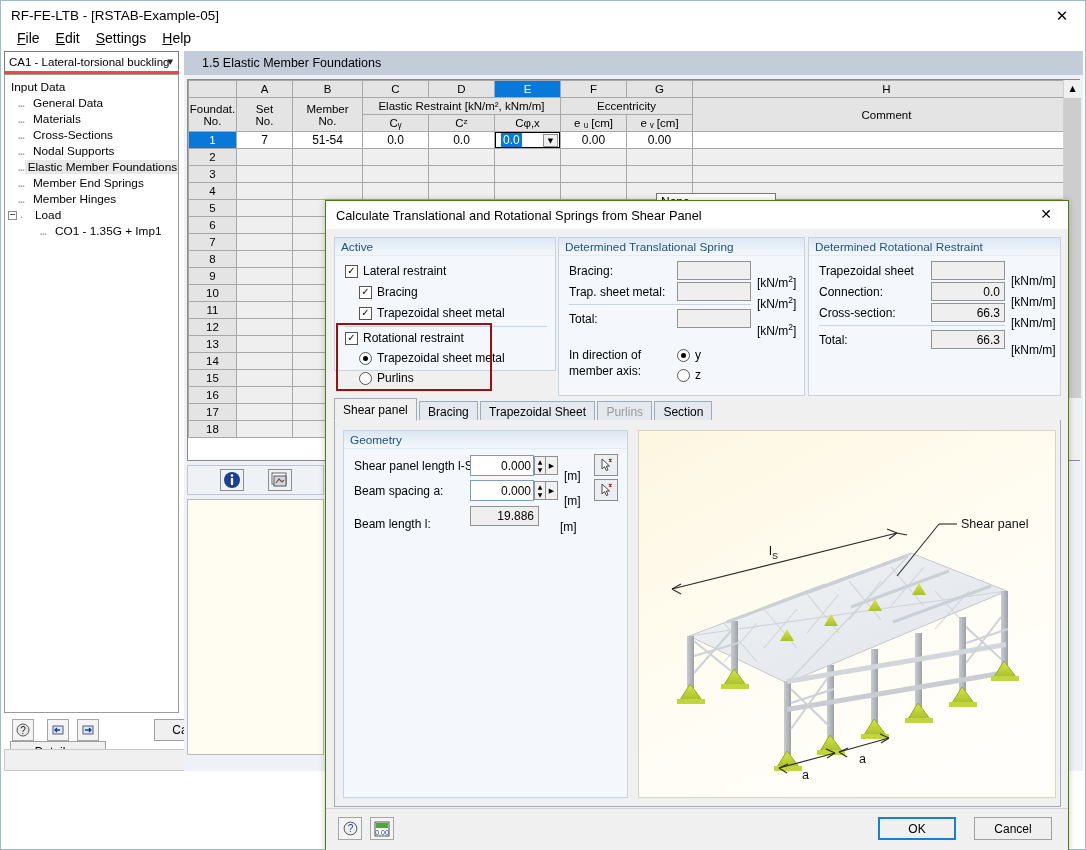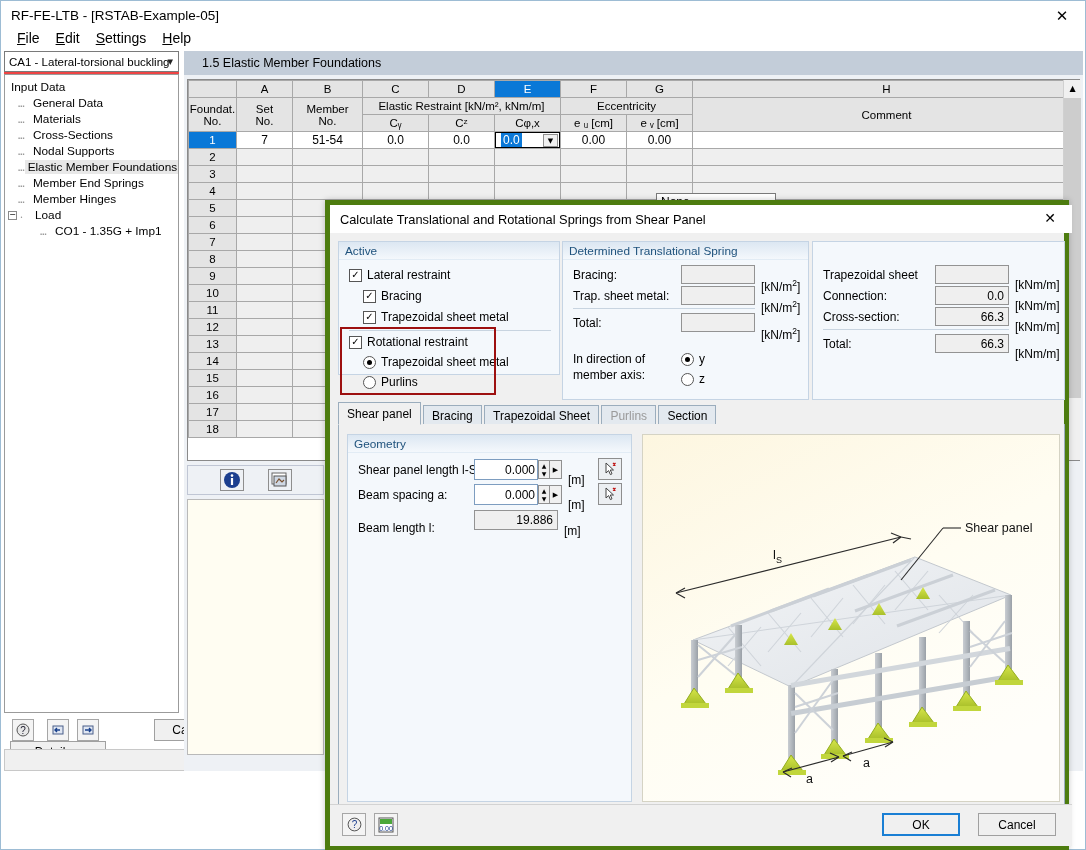--- a/index.html
+++ b/index.html
@@ -213,21 +213,21 @@
   }
   .bigpreview {
     position: absolute; left: 3px; top: 448px; width: 137px; height: 256px;
     background: #fffdf2; border: 1px solid #b9b9b9;
   }
 
   
   .dialog {
     position: absolute; left: 324px; top: 199px; width: 744px; height: 651px;
     background: #f0f0f0;
-    border: 5px solid #4d7c0f;
+    border: 1px solid #4d7c0f;
     box-shadow: 0 0 6px rgba(0,0,0,0.22);
     z-index: 50;
     padding-left: 39px;
   }
   .dialog .dlghdr {
     position: absolute; left: 0; top: 0; width: 742px; height: 28px;
     background: #ffffff;
   }
   .dialog .dlgtitle {
     position: absolute; left: 10px; top: 7px;
@@ -832,20 +832,23 @@
         <span class="rbox on"></span>
         <span>y</span>
       </div>
       <div class="rad" style="position:absolute;left:118px;top:130px;">
         <span class="rbox"></span>
         <span>z</span>
       </div>
     </div>
 
     <div class="gbox" style="left:482px; top:36px; width:253px; height:159px;">
+      <div class="gtitle">
+        <span>Determined Rotational Restraint</span>
+      </div>
       <div class="lab" style="left:10px;top:26px;">Trapezoidal sheet</div>
       <div class="fld" style="left:122px;top:23px;width:74px;"></div>
       <div class="unit" style="left:202px;top:26px;">[kNm/m]</div>
 
       <div class="lab" style="left:10px;top:47px;">Connection:</div>
       <div class="fld" style="left:122px;top:44px;width:74px;">0.0</div>
       <div class="unit" style="left:202px;top:47px;">[kNm/m]</div>
 
       <div class="lab" style="left:10px;top:68px;">Cross-section:</div>
       <div class="fld" style="left:122px;top:65px;width:74px;">66.3</div>
@@ -911,21 +914,21 @@
         </div>
         <div class="unit" style="left:220px;top:53px;">[m]</div>
         <div class="pickbtn" style="left:250px;top:48px;">
           <svg width="16" height="16" viewBox="0 0 16 16">
               <path d="M4 2 L4 12 L6.6 9.6 L8.4 13.6 L10 12.8 L8.3 9 L11.5 9 Z" fill="#fff" stroke="#444"></path>
               <path d="M11 2 L13.5 4.5 M13.5 2 L11 4.5" stroke="#c01414" stroke-width="1.3"></path>
             </svg>
         </div>
 
         <div class="lab" style="left:10px;top:86px;">Beam length l:</div>
-        <div class="fld" style="left:126px;top:75px;width:84px;height:20px;">19.886</div>
+        <div class="fld" style="left:126px;top:75px;width:69px;height:20px;">19.886</div>
         <div class="unit" style="left:216px;top:79px;">[m]</div>
       </div>
 
       <div class="imgbox">
         <svg width="418" height="368" viewBox="0 0 418 368">
           <defs>
             <linearGradient id="bg" x1="0" y1="0" x2="0.6" y2="1">
               <stop offset="0%" stop-color="#fdf6e0"></stop>
               <stop offset="55%" stop-color="#fffdf2"></stop>
               <stop offset="100%" stop-color="#fffefa"></stop>

